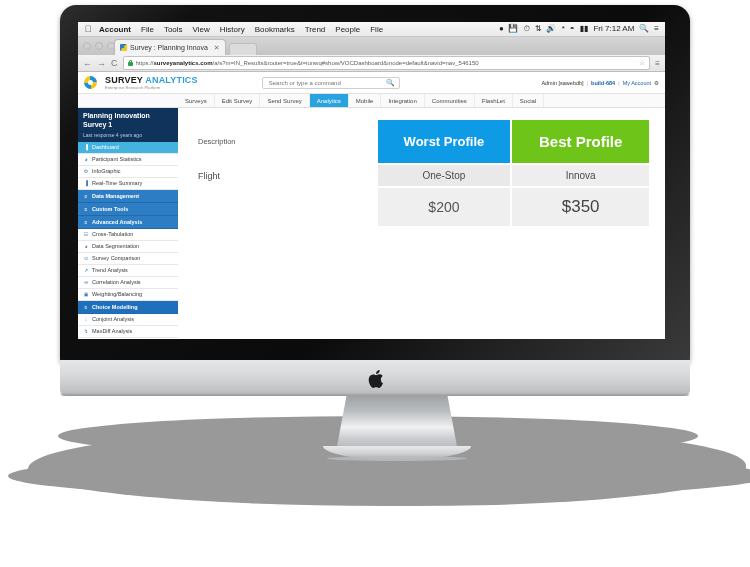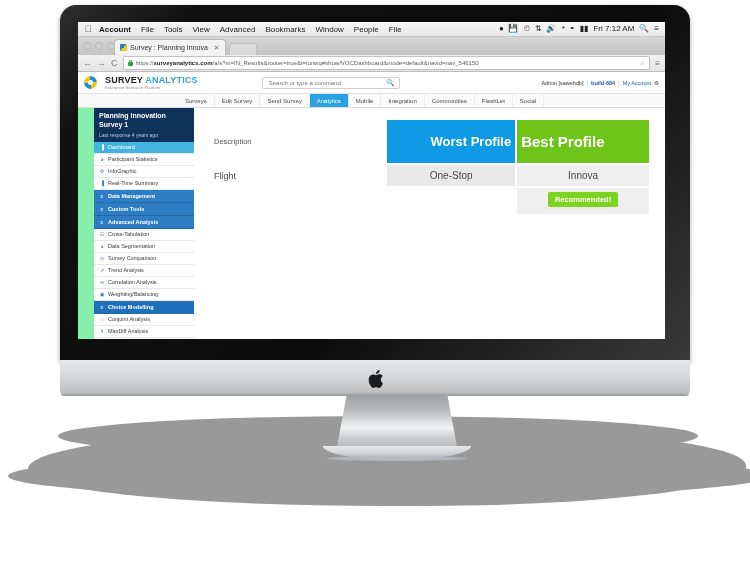--- a/index.html
+++ b/index.html
@@ -156,21 +156,21 @@
     height:14px;background:#fafafa;border-bottom:1px solid #ddd;display:flex;align-items:stretch;
     padding-left:100px;box-sizing:border-box;
   }
   .navtab{
     display:flex;align-items:center;padding:0 7px;font-size:6px;color:#4a4a4a;white-space:nowrap;
     border-right:1px solid #ebebeb;
   }
   .navtab.active{background:#29a3e0;color:#ffffff;}
 
   
-  .app-body{display:flex;height:231px;padding-left:16px;}
+  .app-body{display:flex;height:231px;}
 
   
   .sidebar{width:100px;flex:none;background:#f4f4f4;font-size:5.5px;}
   .side-title{
     background:#10335c;color:#ffffff;padding:4px 5px 4px 5px;
   }
   .side-title .st1{font-size:7px;font-weight:bold;line-height:1.25;}
   .side-title .st2{font-size:5px;color:#b9c9dc;margin-top:2px;}
   .side-item{
     display:flex;align-items:center;gap:3px;padding:2.5px 5px;color:#3a3a3a;
@@ -186,25 +186,25 @@
   .side-group .ico{font-size:5px;width:6px;flex:none;text-align:center;color:#ffffff;}
   .side-group.hi{background:#1e70bd;}
 
   
   .content{flex:1;background:#ffffff;padding:10px 14px 0 16px;box-sizing:border-box;}
   .ptable{width:100%;border-collapse:separate;border-spacing:2px;}
   .ptable td{vertical-align:middle;}
   .c-desc{width:40%;font-size:7.5px;color:#555;padding:5px 2px;}
   .c-rowlabel{font-size:9px;color:#4a4a4a;padding:5px 2px;}
   .hdr-worst{
-    background:#0f9ae5;color:#ffffff;font-size:13px;font-weight:bold;text-align:right;
+    background:#0f9ae5;color:#ffffff;font-size:13px;font-weight:bold;text-align:center;
     padding:10px 4px;white-space:nowrap;
   }
   .hdr-best{
-    background:#6fc41a;color:#ffffff;font-size:15px;font-weight:bold;text-align:left;
+    background:#6fc41a;color:#ffffff;font-size:15px;font-weight:bold;text-align:center;
     padding:13px 4px;white-space:nowrap;
   }
   .cell{background:#e9e9e9;text-align:center;font-size:10px;color:#4a4a4a;padding:5px 4px;}
   .cell.light{background:#eeeeee;}
   .price{background:#efefef;text-align:center;padding:9px 4px;}
   .price .pw{font-size:14px;color:#555;}
   .price .pb{font-size:17px;color:#444;}
   .rec-wrap{background:#efefef;text-align:center;padding:0 4px 7px 4px;}
   .rec{
     display:inline-block;background:#7ed321;color:#ffffff;font-size:7.5px;font-weight:bold;
@@ -222,23 +222,23 @@
   <div class="bezel"></div>
 
   <div class="screen">
 
     <div class="menubar">
       <div class="mb-apple"></div>
       <div class="mb-item bold">Account</div>
       <div class="mb-item">File</div>
       <div class="mb-item">Tools</div>
       <div class="mb-item">View</div>
-      <div class="mb-item">Advanced</div>
+      <div class="mb-item">History</div>
       <div class="mb-item">Bookmarks</div>
-      <div class="mb-item">Window</div>
+      <div class="mb-item">Trend</div>
       <div class="mb-item">People</div>
       <div class="mb-item">File</div>
       <div class="mb-right">
         <span>●</span>
         <span>💾</span>
         <span>⏱</span>
         <span>⇅</span>
         <span>🔊</span>
         <span>*</span>
         <span>◓</span>
@@ -400,25 +400,27 @@
             </tr>
             </tbody>
               <tbody id="profile-rows">
                 <tr>
                   <td class="c-rowlabel">Flight</td>
                   <td class="cell">One-Stop</td>
                   <td class="cell light">Innova</td>
                 </tr>
               </tbody>
             <tbody>
-            <tr>
+                <tr>
               <td class="blank"></td>
-              <td class="blank"></td>
-              <td class="rec-wrap">
-                <span class="rec">Recommended!</span>
+              <td class="price">
+                <span class="pw">$200</span>
+              </td>
+              <td class="price">
+                <span class="pb">$350</span>
               </td>
             </tr>
           </tbody>
             </table>
         </div>
 
       </div>
     </div>
   </div>
 

